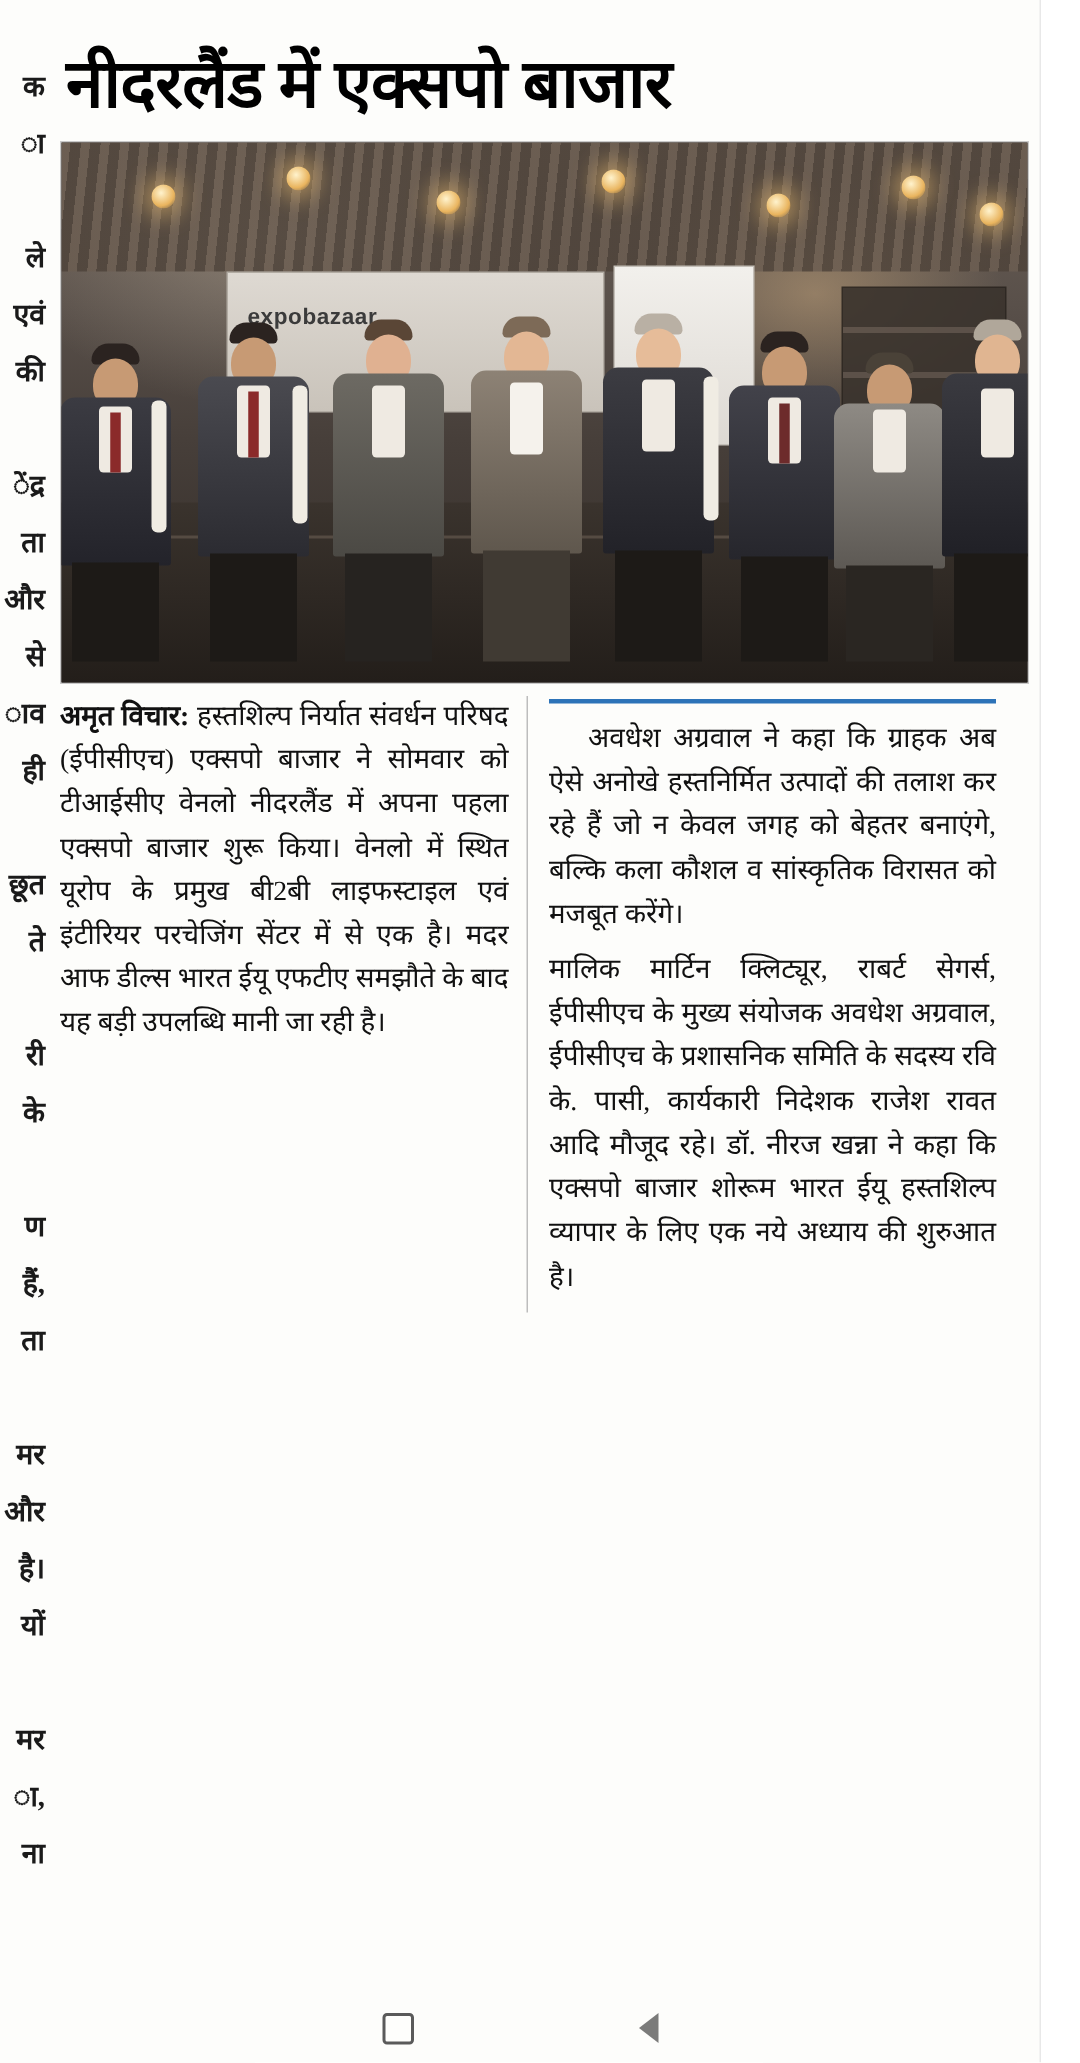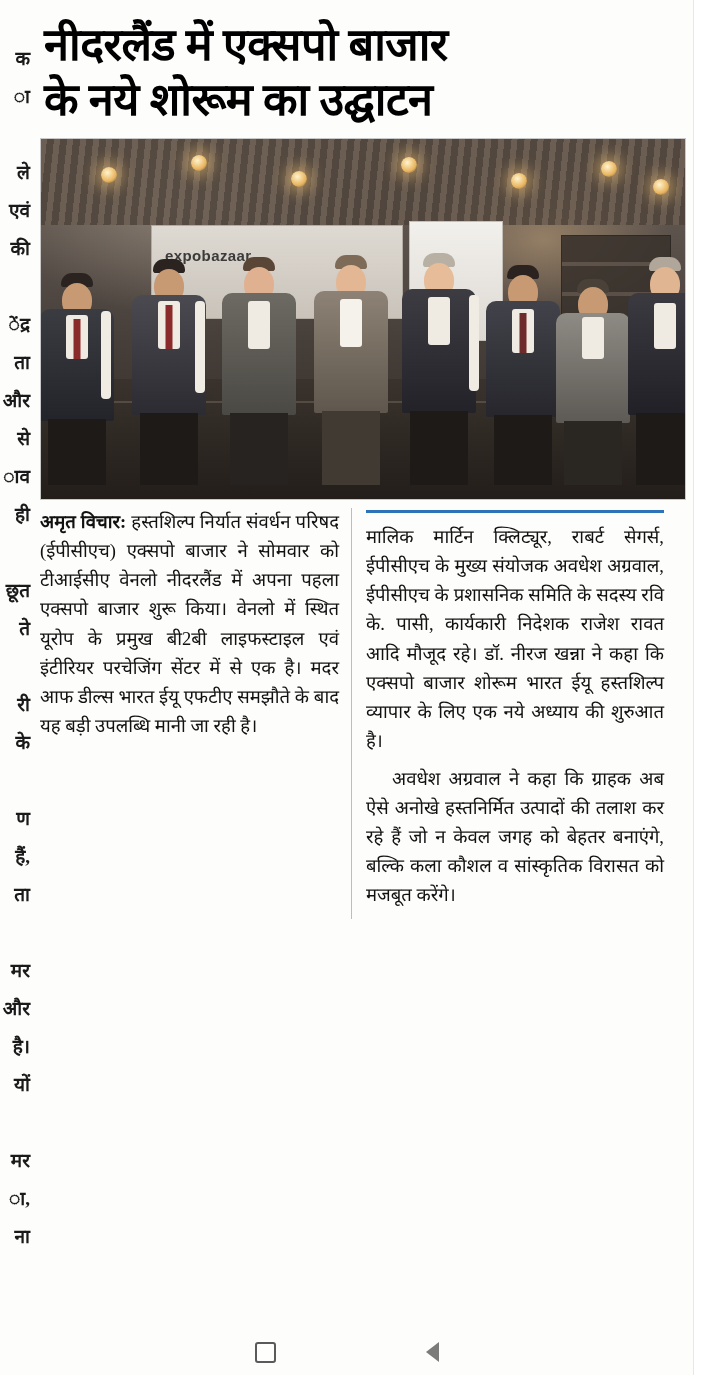--- a/index.html
+++ b/index.html
@@ -47,21 +47,21 @@
     text-align: right;
     padding-right: 2px;
     box-sizing: border-box;
     white-space: pre;
     font-weight: 600;
   }
 
   .content {
     position: absolute;
     left: 36px;
-    top: 18px;
+    top: 29px;
     width: 652px;
   }
 
   
   .headline {
     font-family: "Liberation Serif", serif;
     font-weight: bold;
     font-size: 45px;
     line-height: 1.22;
     letter-spacing: -0.5px;
@@ -320,21 +320,20 @@
 ना
 री
 मर</div>
 
   <div class="right-strip"></div>
 
   <div class="content">
 
     <div class="headline">
       <span>नीदरलैंड में एक्सपो बाजार</span>
-      <span class="l2">के नये शोरूम का उद्घाटन</span>
     </div>
 
     <div class="photo-wrap">
       <div class="photo"></div>
       <div class="ceiling"></div>
       <div class="ceiling-lights">
         <div class="bulb" style="left:60px; top:22px;"></div>
         <div class="bulb" style="left:150px; top:10px;"></div>
         <div class="bulb" style="left:250px; top:26px;"></div>
         <div class="bulb" style="left:360px; top:12px;"></div>
@@ -420,22 +419,22 @@
     <div class="cols">
       <div class="col left">
         <p class="body">
           <span class="lead">अमृत विचार:</span>
           <span>हस्तशिल्प निर्यात संवर्धन परिषद (ईपीसीएच) एक्सपो बाजार ने सोमवार को टीआईसीए वेनलो नीदरलैंड में अपना पहला एक्सपो बाजार शुरू किया। वेनलो में स्थित यूरोप के प्रमुख बी2बी लाइफस्टाइल एवं इंटीरियर परचेजिंग सेंटर में से एक है। मदर आफ डील्स भारत ईयू एफटीए समझौते के बाद यह बड़ी उपलब्धि मानी जा रही है।</span>
         </p>
       </div>
 
       <div class="col right">
         <div class="rule-blue"></div>
+        <p class="body indent">अवधेश अग्रवाल ने कहा कि ग्राहक अब ऐसे अनोखे हस्तनिर्मित उत्पादों की तलाश कर रहे हैं जो न केवल जगह को बेहतर बनाएंगे, बल्कि कला कौशल व सांस्कृतिक विरासत को मजबूत करेंगे।</p>
         <p class="body">मालिक मार्टिन क्लिट्यूर, राबर्ट सेगर्स, ईपीसीएच के मुख्य संयोजक अवधेश अग्रवाल, ईपीसीएच के प्रशासनिक समिति के सदस्य रवि के. पासी, कार्यकारी निदेशक राजेश रावत आदि मौजूद रहे। डॉ. नीरज खन्ना ने कहा कि एक्सपो बाजार शोरूम भारत ईयू हस्तशिल्प व्यापार के लिए एक नये अध्याय की शुरुआत है।</p>
-        <p class="body indent">अवधेश अग्रवाल ने कहा कि ग्राहक अब ऐसे अनोखे हस्तनिर्मित उत्पादों की तलाश कर रहे हैं जो न केवल जगह को बेहतर बनाएंगे, बल्कि कला कौशल व सांस्कृतिक विरासत को मजबूत करेंगे।</p>
       </div>
     </div>
   </div>
 
   <div class="bottom-faint"></div>
 
   <div class="navbar">
     <div class="nav-square"></div>
     <div class="nav-back"></div>
   </div>

